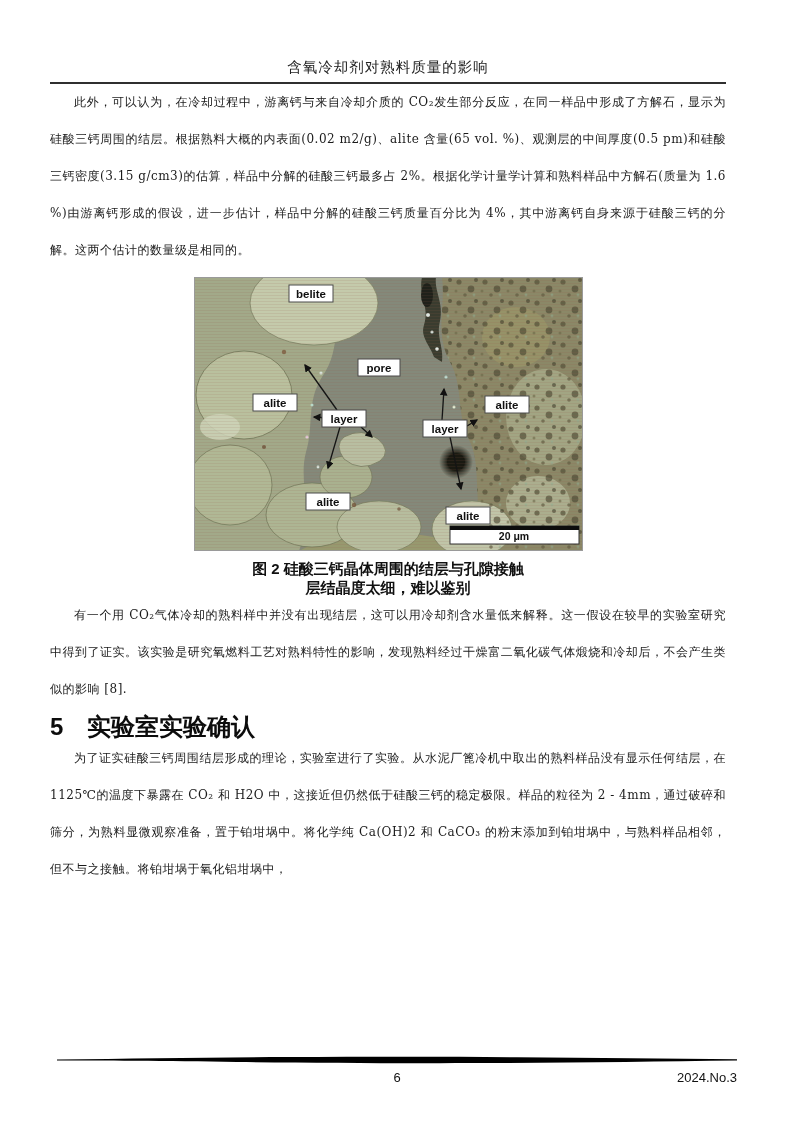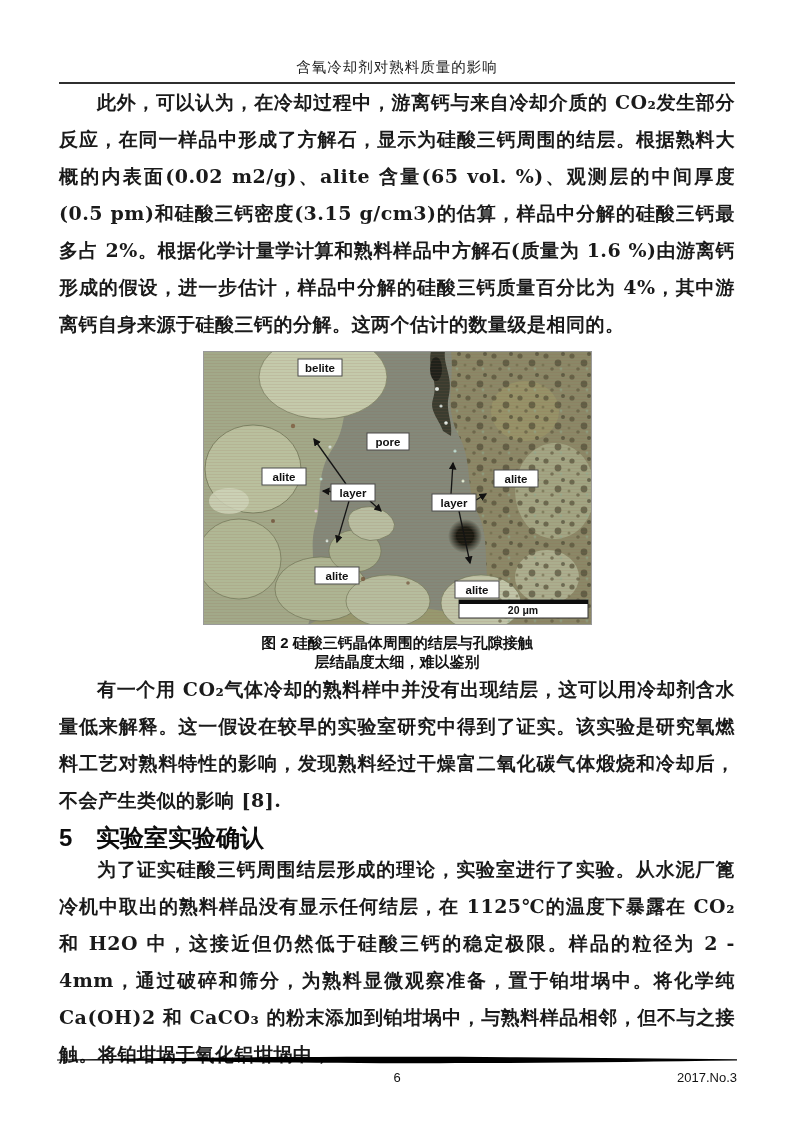--- a/index.html
+++ b/index.html
@@ -5,39 +5,38 @@
   html,body{margin:0;padding:0;background:#e8e8e8;}
   .page{
     position:relative;
     width:793px;height:1122px;
     background:#ffffff;
     margin:0 auto;
     overflow:hidden;
     font-family:"DejaVu Serif","Liberation Serif",serif;
     color:#1a1a1a;
   }
-  .content{position:absolute;left:59px;top:0;width:676px;}
+  .content{position:absolute;left:50px;top:0;width:676px;}
   .running-header{
     padding-top:57px;
     text-align:center;
     font-size:14.5px;
     line-height:20px;
     color:#222;
     letter-spacing:1px;
     border-bottom:2px solid #2f2f2f;
     padding-bottom:5px;
   }
   p.body{
     margin:0;
-    font-size:19px;
+    font-size:12px;
     line-height:37px;
     text-align:justify;
     text-indent:2em;
     letter-spacing:0.5px;
-    font-weight:bold;
   }
   .p1{margin-top:14px;}
   .p2{margin-top:8px;}
   .p3{margin-top:6px;}
   .figure-wrap{width:389px;margin:8px auto;}
   .micro{display:block;}
   .micro .lbl rect{fill:#ffffff;stroke:#4a4a4a;stroke-width:1;}
   .micro .lbl text{
     font-family:"Liberation Sans","DejaVu Sans",sans-serif;
     font-weight:bold;font-size:11.5px;fill:#111;text-anchor:middle;
@@ -217,16 +216,16 @@
 
     <p class="body p3">为了证实硅酸三钙周围结层形成的理论，实验室进行了实验。从水泥厂篦冷机中取出的熟料样品没有显示任何结层，在 1125℃的温度下暴露在 CO₂ 和 H2O 中，这接近但仍然低于硅酸三钙的稳定极限。样品的粒径为 2 - 4mm，通过破碎和筛分，为熟料显微观察准备，置于铂坩埚中。将化学纯 Ca(OH)2 和 CaCO₃ 的粉末添加到铂坩埚中，与熟料样品相邻，但不与之接触。将铂坩埚于氧化铝坩埚中，</p>
   </div>
 
   <div class="footer">
     <svg width="680" height="10" viewBox="0 0 680 10">
       <path d="M0,4.5 C80,3.5 150,2.2 230,2 C310,1.8 390,1.6 460,2.2 C540,2.8 610,3.6 680,4.2 L680,5.4 C600,6.4 520,7.6 430,8 C350,8.4 260,8 180,7 C110,6.2 40,5.6 0,5.6 Z" fill="#000"></path>
     </svg>
     <div class="footer-row">
       <span class="pageno">6</span>
-      <span class="issue">2017.No.3</span>
+      <span class="issue">2024.No.3</span>
     </div>
   </div>
 </div>
 
 </body></html>

